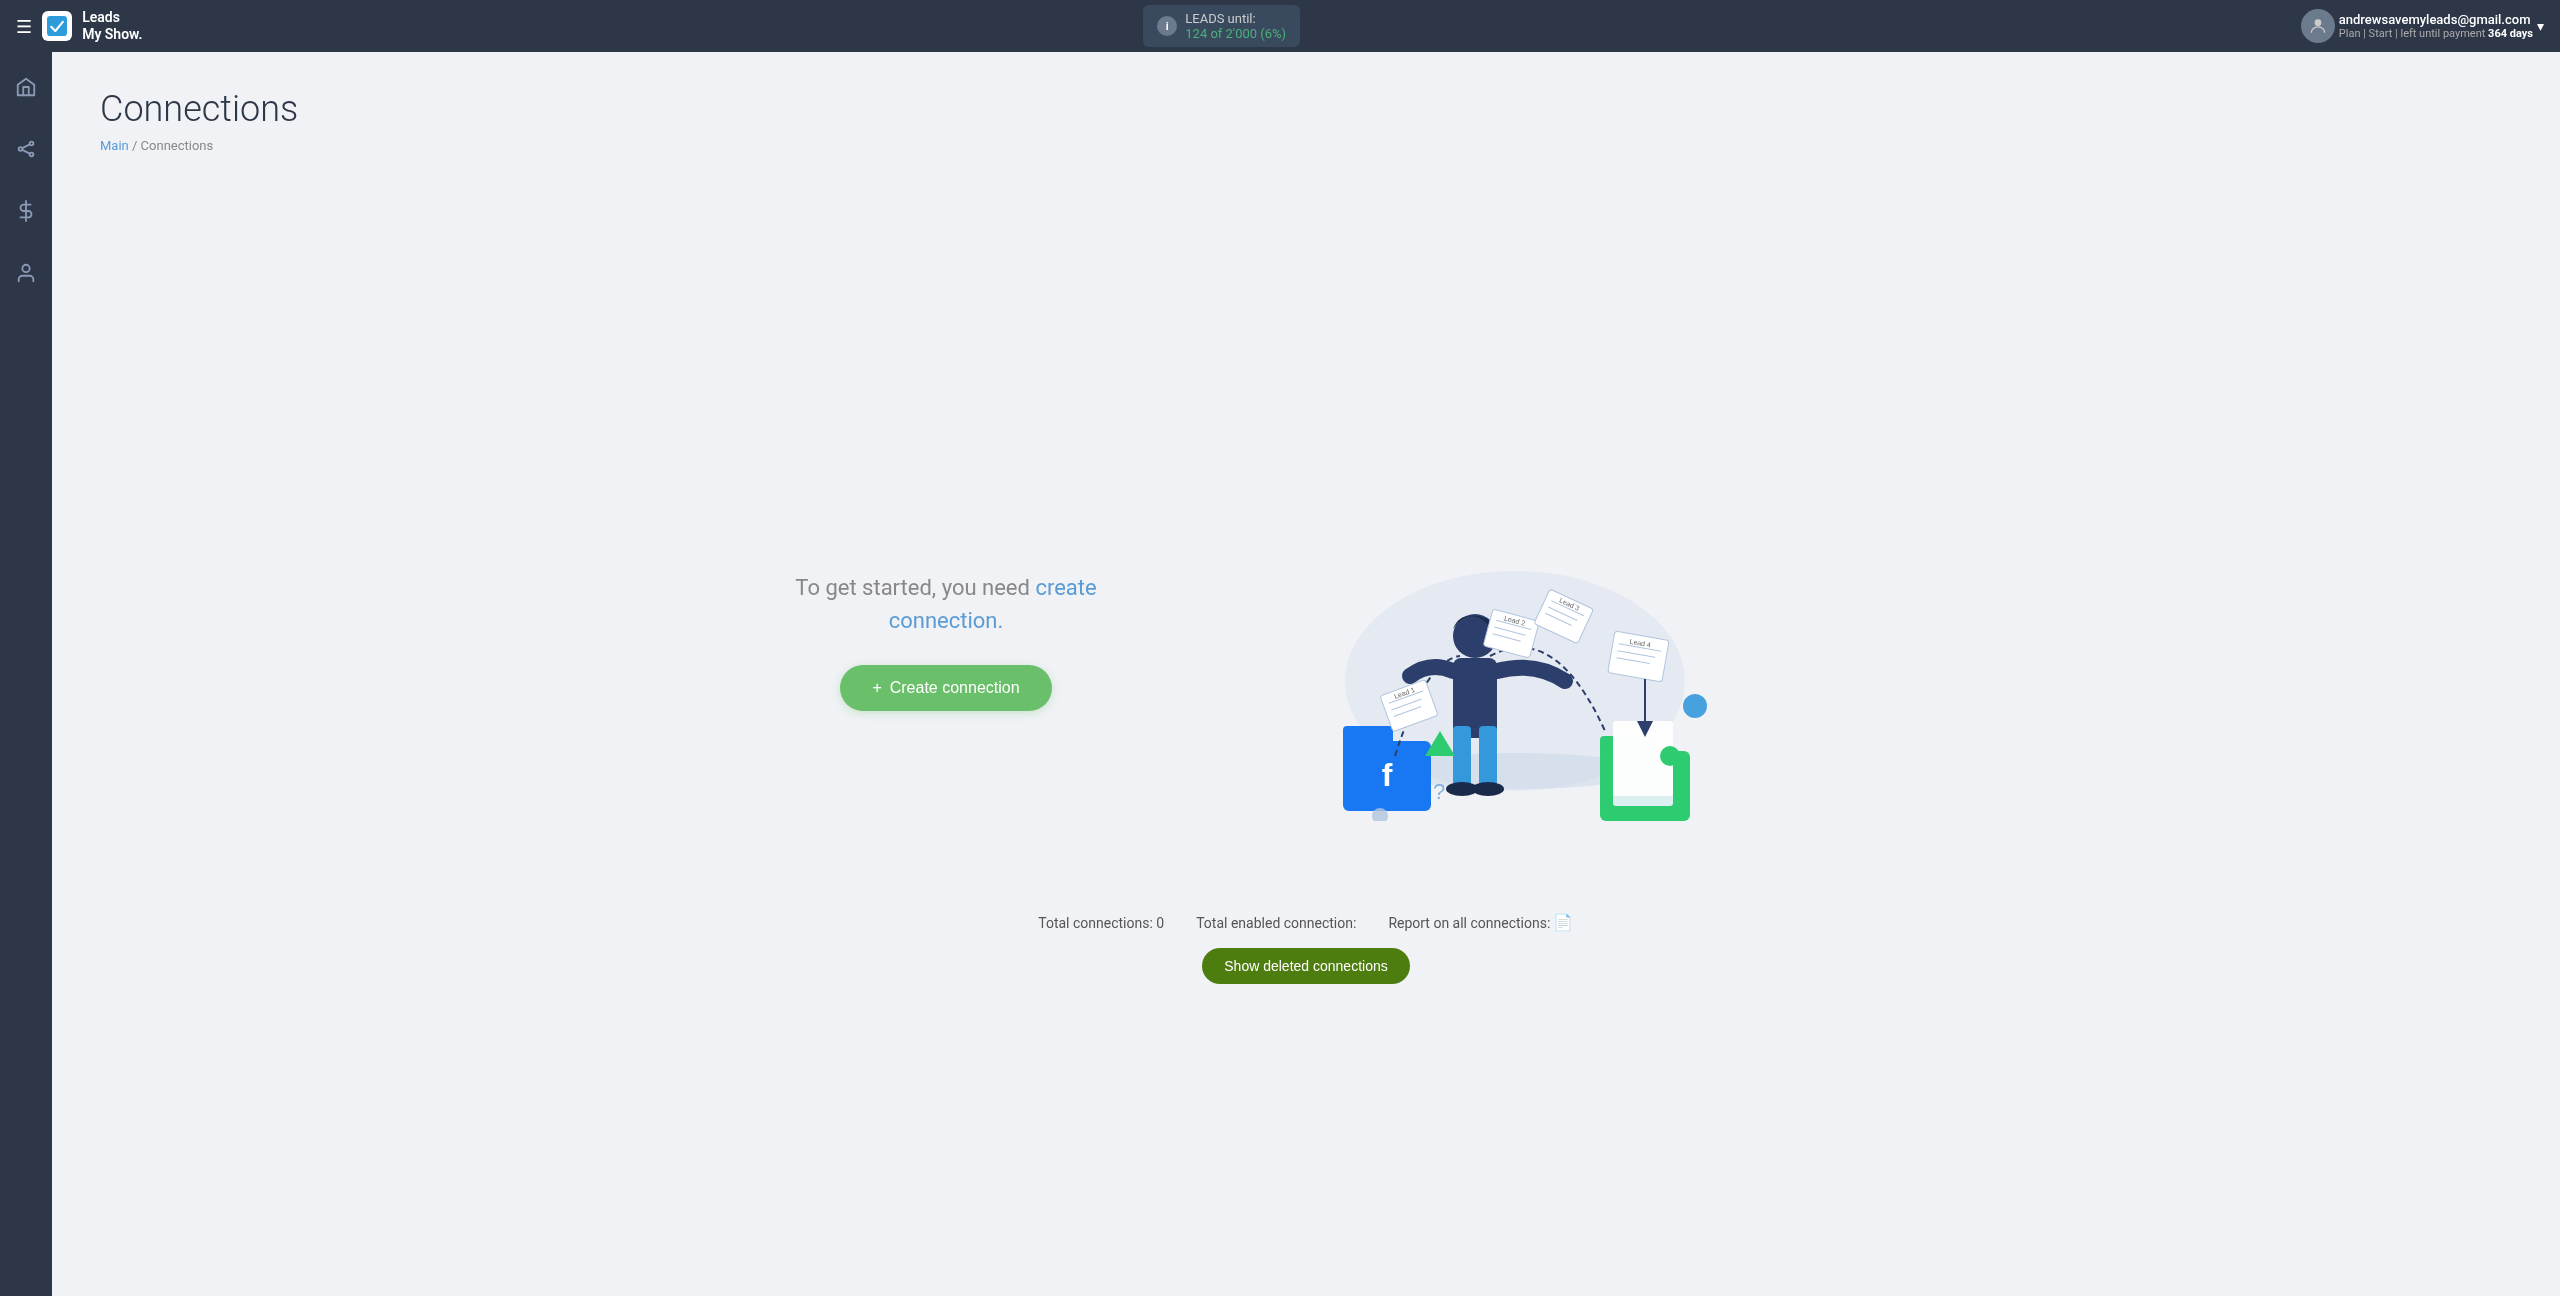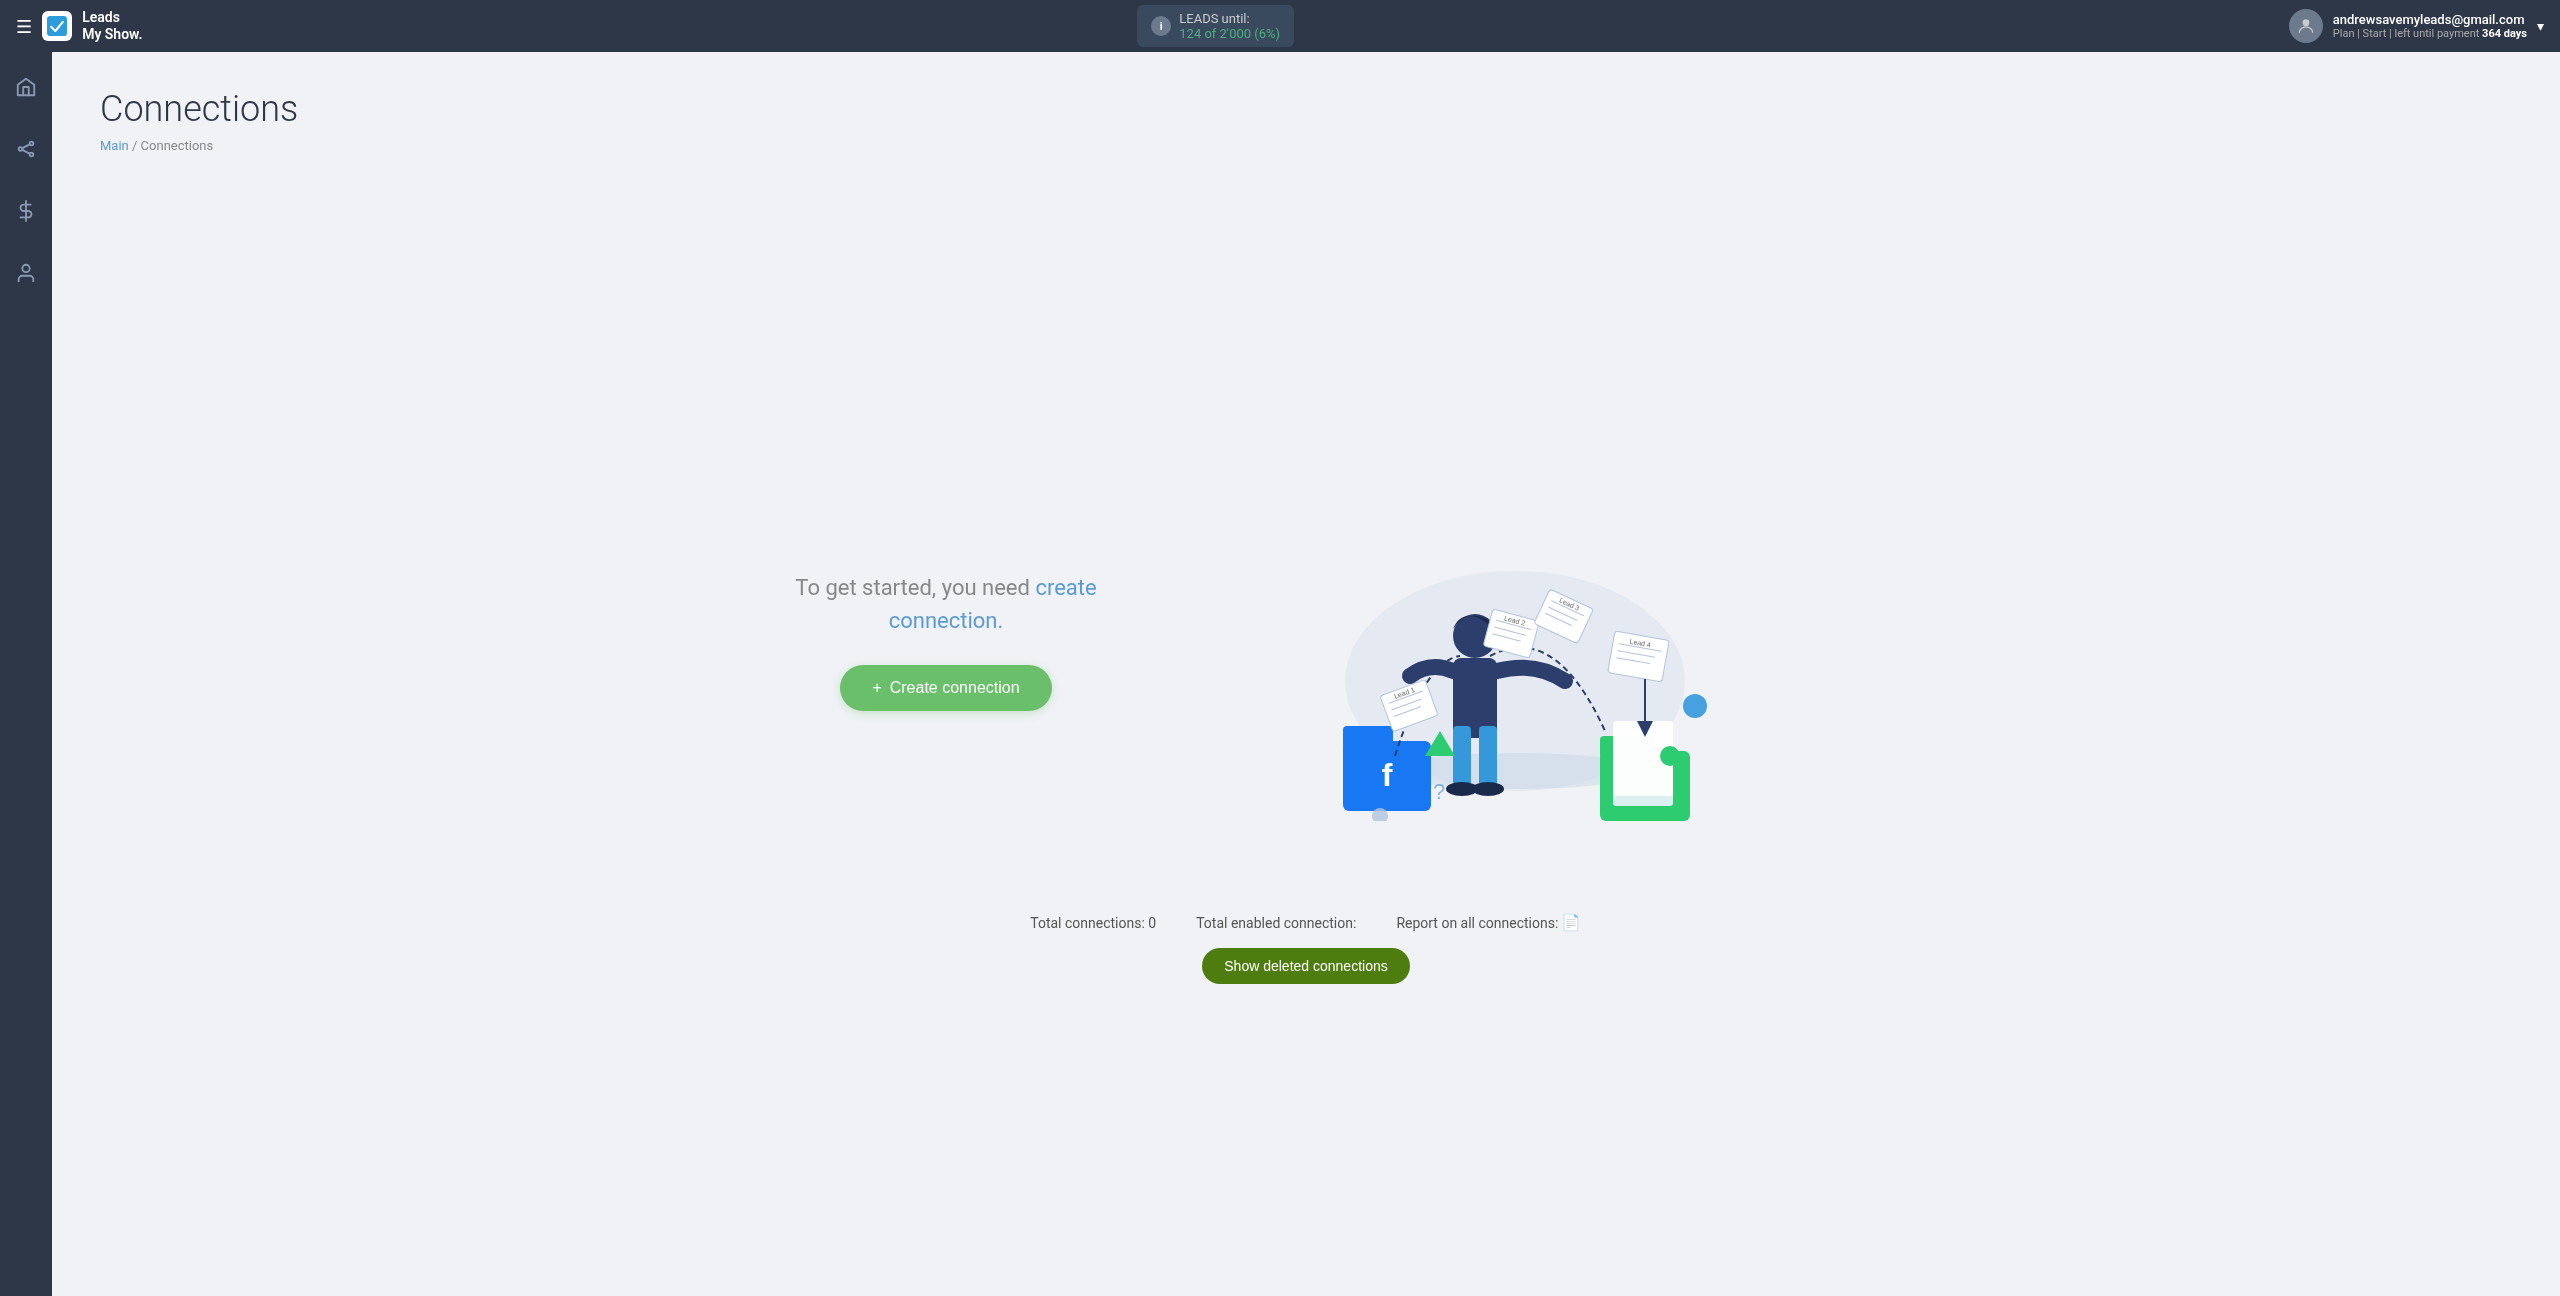--- a/index.html
+++ b/index.html
@@ -32,21 +32,21 @@
       align-items: center;
       gap: 8px;
     }
     .info-icon {
       width: 20px; height: 20px; background: #6b7a8d; border-radius: 50%;
       display: flex; align-items: center; justify-content: center;
       color: #fff; font-size: 11px; font-weight: bold; flex-shrink: 0;
     }
     .leads-usage-text { color: #ccc; font-size: 13px; }
     .leads-usage-text span { color: #4caf7d; font-size: 13px; }
-    .topnav-right { display: flex; align-items: center; gap: 10px; }
+    .topnav-right { display: flex; align-items: center; gap: 4px; }
     .user-avatar {
       width: 34px; height: 34px; background: #6b7a8d; border-radius: 50%;
       display: flex; align-items: center; justify-content: center; color: #fff; font-size: 16px;
     }
     .user-info { color: #fff; font-size: 12px; }
     .user-info .email { font-size: 13px; font-weight: 500; }
     .user-info .plan { color: #aaa; font-size: 11px; }
     .user-info .plan .days { color: #fff; font-weight: 700; }
     .chevron-down { color: #fff; font-size: 14px; cursor: pointer; }
 
@@ -165,21 +165,21 @@
     }
 
     
     .illus-svg { width: 480px; height: 360px; }
 
     
     .bottom-stats {
       display: flex;
       align-items: center;
       justify-content: center;
-      gap: 40px;
+      gap: 32px;
       margin-top: 40px;
       padding-top: 20px;
       font-size: 14px;
       color: #555;
       width: 100%;
     }
 
     .show-deleted-btn {
       background: #4d7c0f;
       color: #fff;

